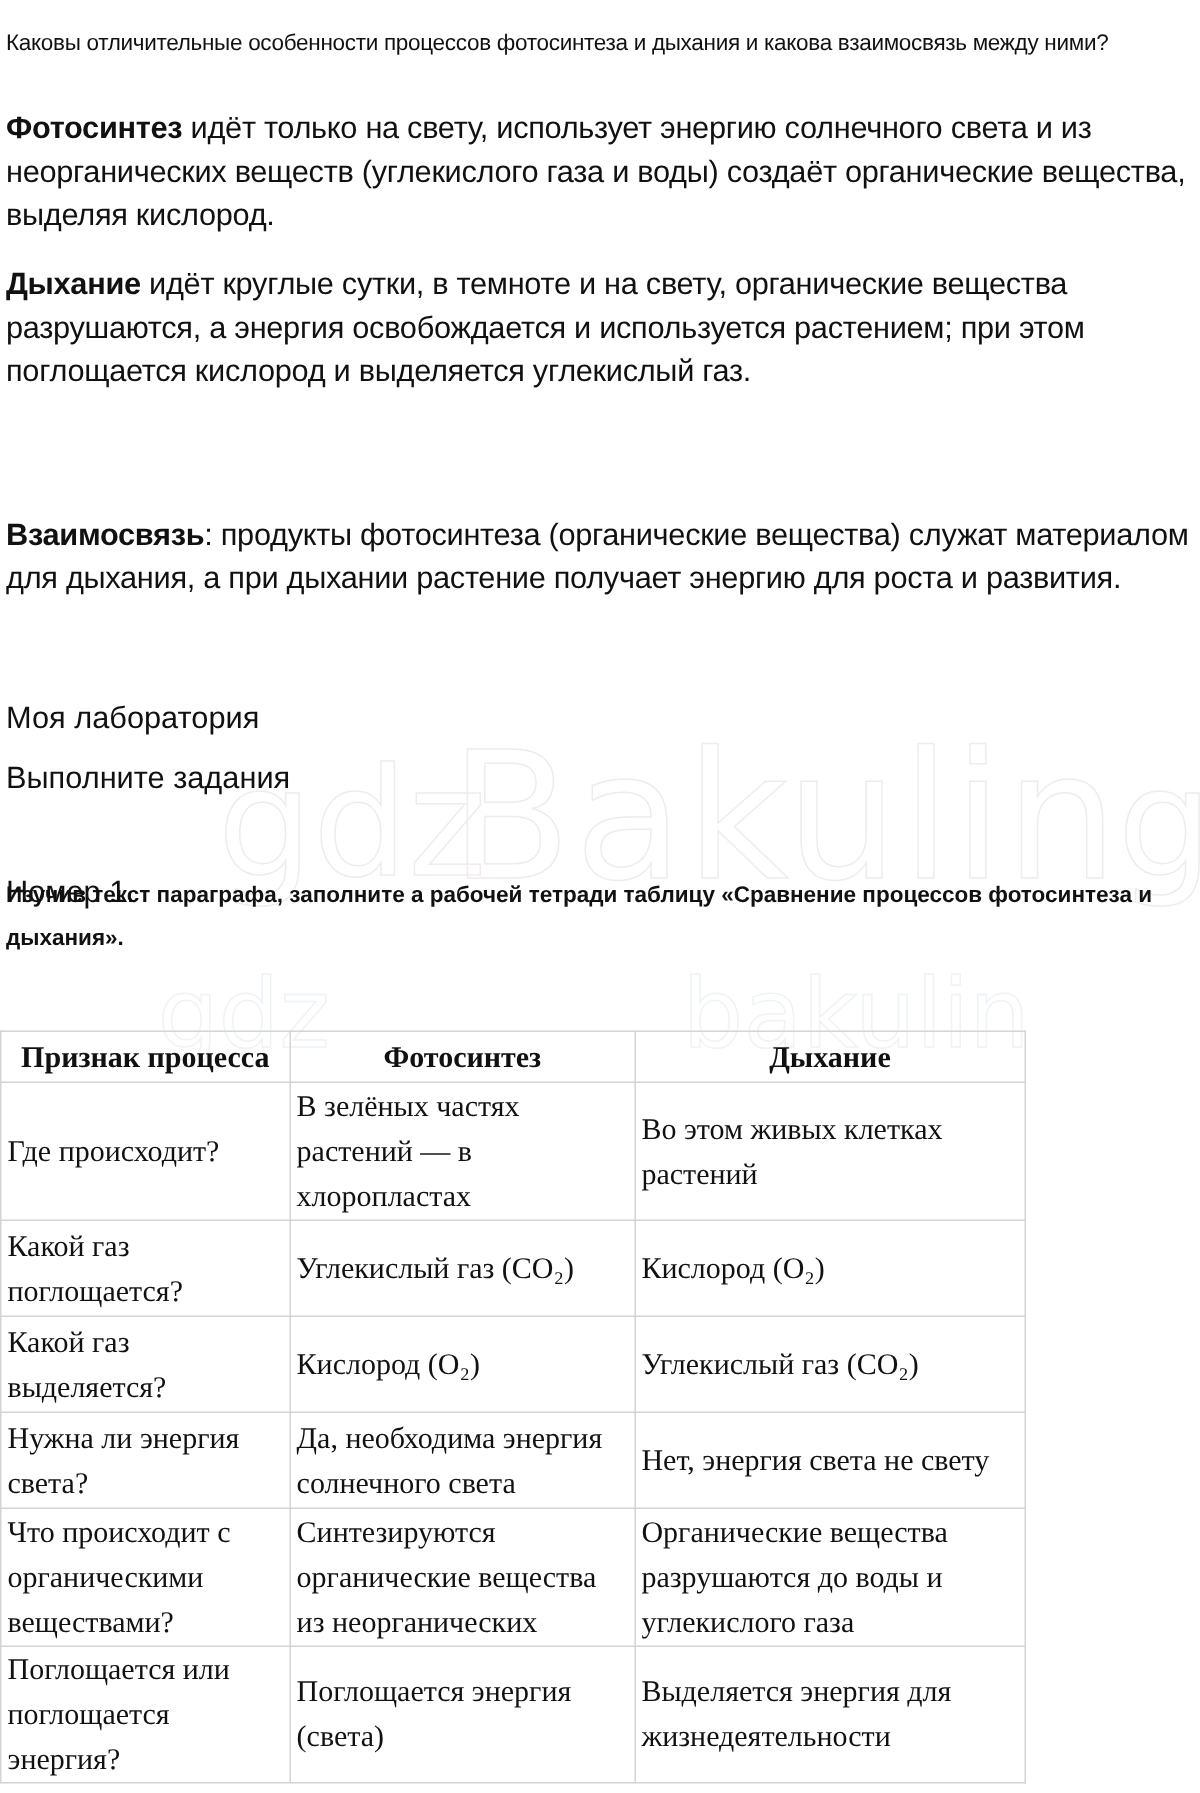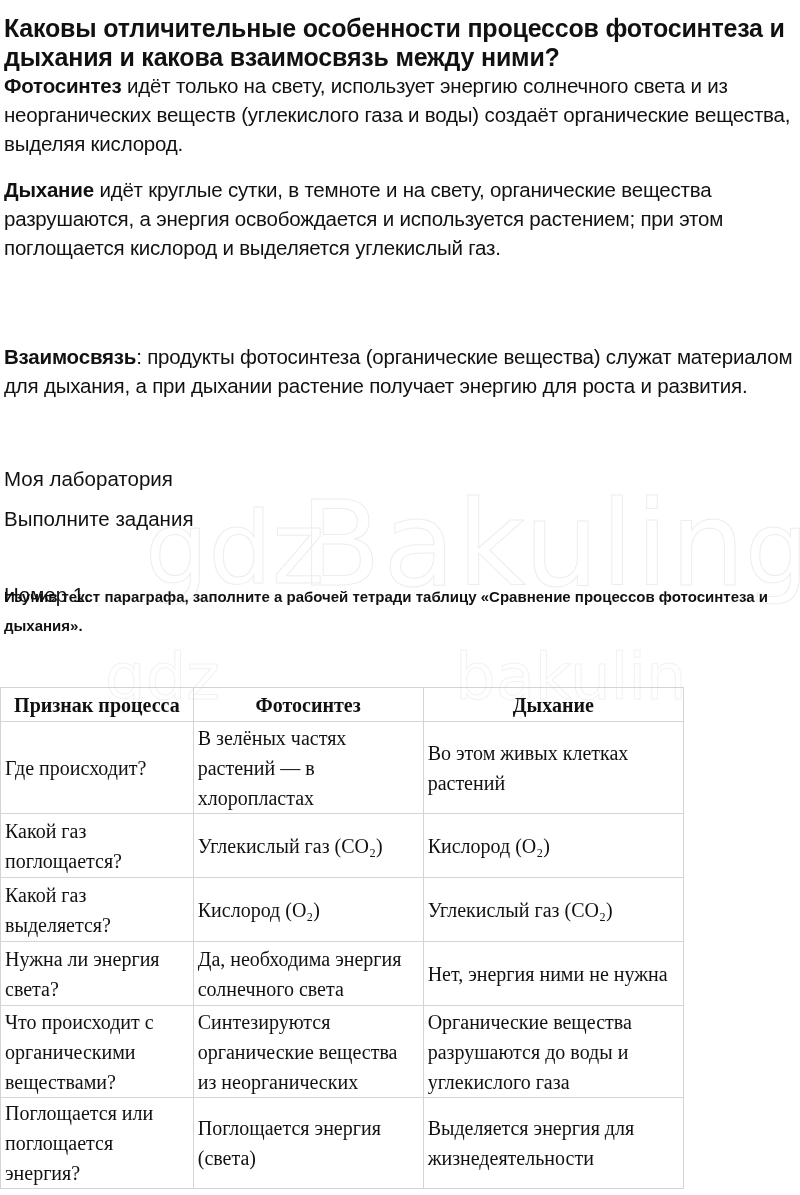--- a/index.html
+++ b/index.html
@@ -7,21 +7,21 @@
     width: 800px; height: 1195px; background: #ffffff; position: relative; overflow: hidden;
     font-family: "Liberation Sans", "DejaVu Sans", sans-serif; color: #111;
   }
   .wm { position: absolute; pointer-events: none; color: transparent; -webkit-text-stroke: 1px #f1ecec; font-family: "DejaVu Sans", sans-serif; }
   .wm-main { left: 300px; top: 475px; font-size: 118px; letter-spacing: 2px; }
   .wm-left { left: 145px; top: 490px; font-size: 100px; }
   .wm-right { left: 745px; top: 490px; font-size: 100px; }
   .wm-mid2 { left: 455px; top: 640px; font-size: 64px; -webkit-text-stroke: 1px #eff3f5; }
   .wm-left2 { left: 105px; top: 640px; font-size: 64px; -webkit-text-stroke: 1px #eff3f5; }
   .content { position: absolute; left: 2px; top: 0; width: 796px; }
-  .q-title { position: absolute; top: 14px; left: 2px; width: 790px; font-size: 25px; font-weight: bold; line-height: 29px; letter-spacing: -0.2px; }
+  .q-title { position: absolute; top: 14px; left: 2px; width: 790px; font-size: 15px; font-weight: normal; line-height: 29px; letter-spacing: -0.2px; }
   .para { position: absolute; left: 2px; width: 792px; font-size: 20.5px; line-height: 29px; letter-spacing: -0.2px; }
   .para b { font-weight: bold; }
   .p1 { top: 71px; }
   .p2 { top: 175px; }
   .p3 { top: 297px; margin-top: 45px; }
   .h { position: absolute; left: 2px; font-size: 20.5px; font-weight: normal; line-height: 29px; margin-top: 36px; }
   .h1 { top: 428px; }
   .h2 { top: 468px; }
   .h3 { top: 544px; }
   .task { position: absolute; left: 2px; top: 582px; width: 790px; font-size: 15px; font-weight: bold; line-height: 29px; }
@@ -89,21 +89,21 @@
       <td>Кислород (O₂)</td>
     </tr>
     <tr class="r3">
       <td>Какой газ выделяется?</td>
       <td>Кислород (O₂)</td>
       <td>Углекислый газ (CO₂)</td>
     </tr>
     <tr class="r4">
       <td>Нужна ли энергия света?</td>
       <td>Да, необходима энергия солнечного света</td>
-      <td>Нет, энергия ними не нужна</td>
+      <td>Нет, энергия света не свету</td>
     </tr>
     <tr class="r5">
       <td>Что происходит с органическими веществами?</td>
       <td>Синтезируются органические вещества из неорганических</td>
       <td>Органические вещества разрушаются до воды и углекислого газа</td>
     </tr>
     <tr class="r6">
       <td>Поглощается или поглощается энергия?</td>
       <td>Поглощается энергия (света)</td>
       <td>Выделяется энергия для жизнедеятельности</td>

